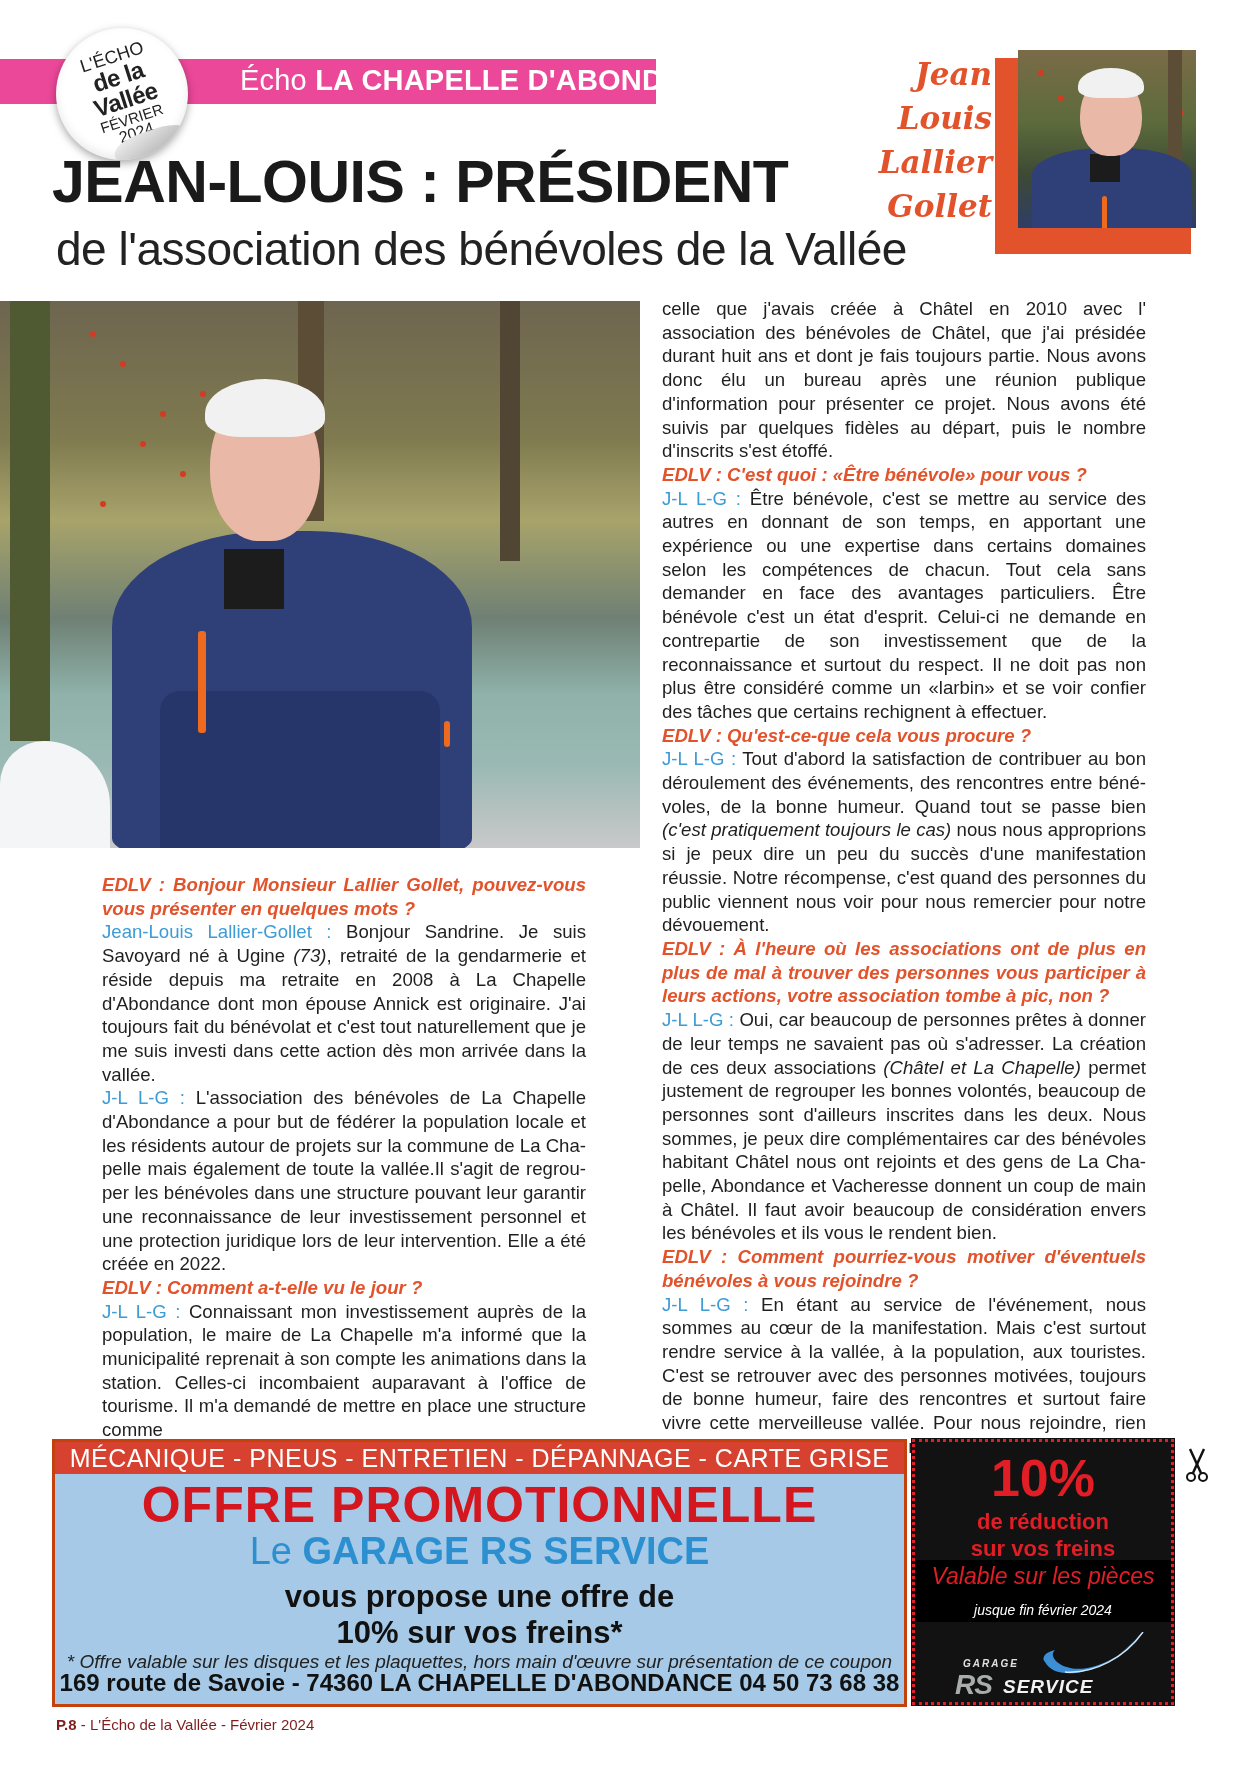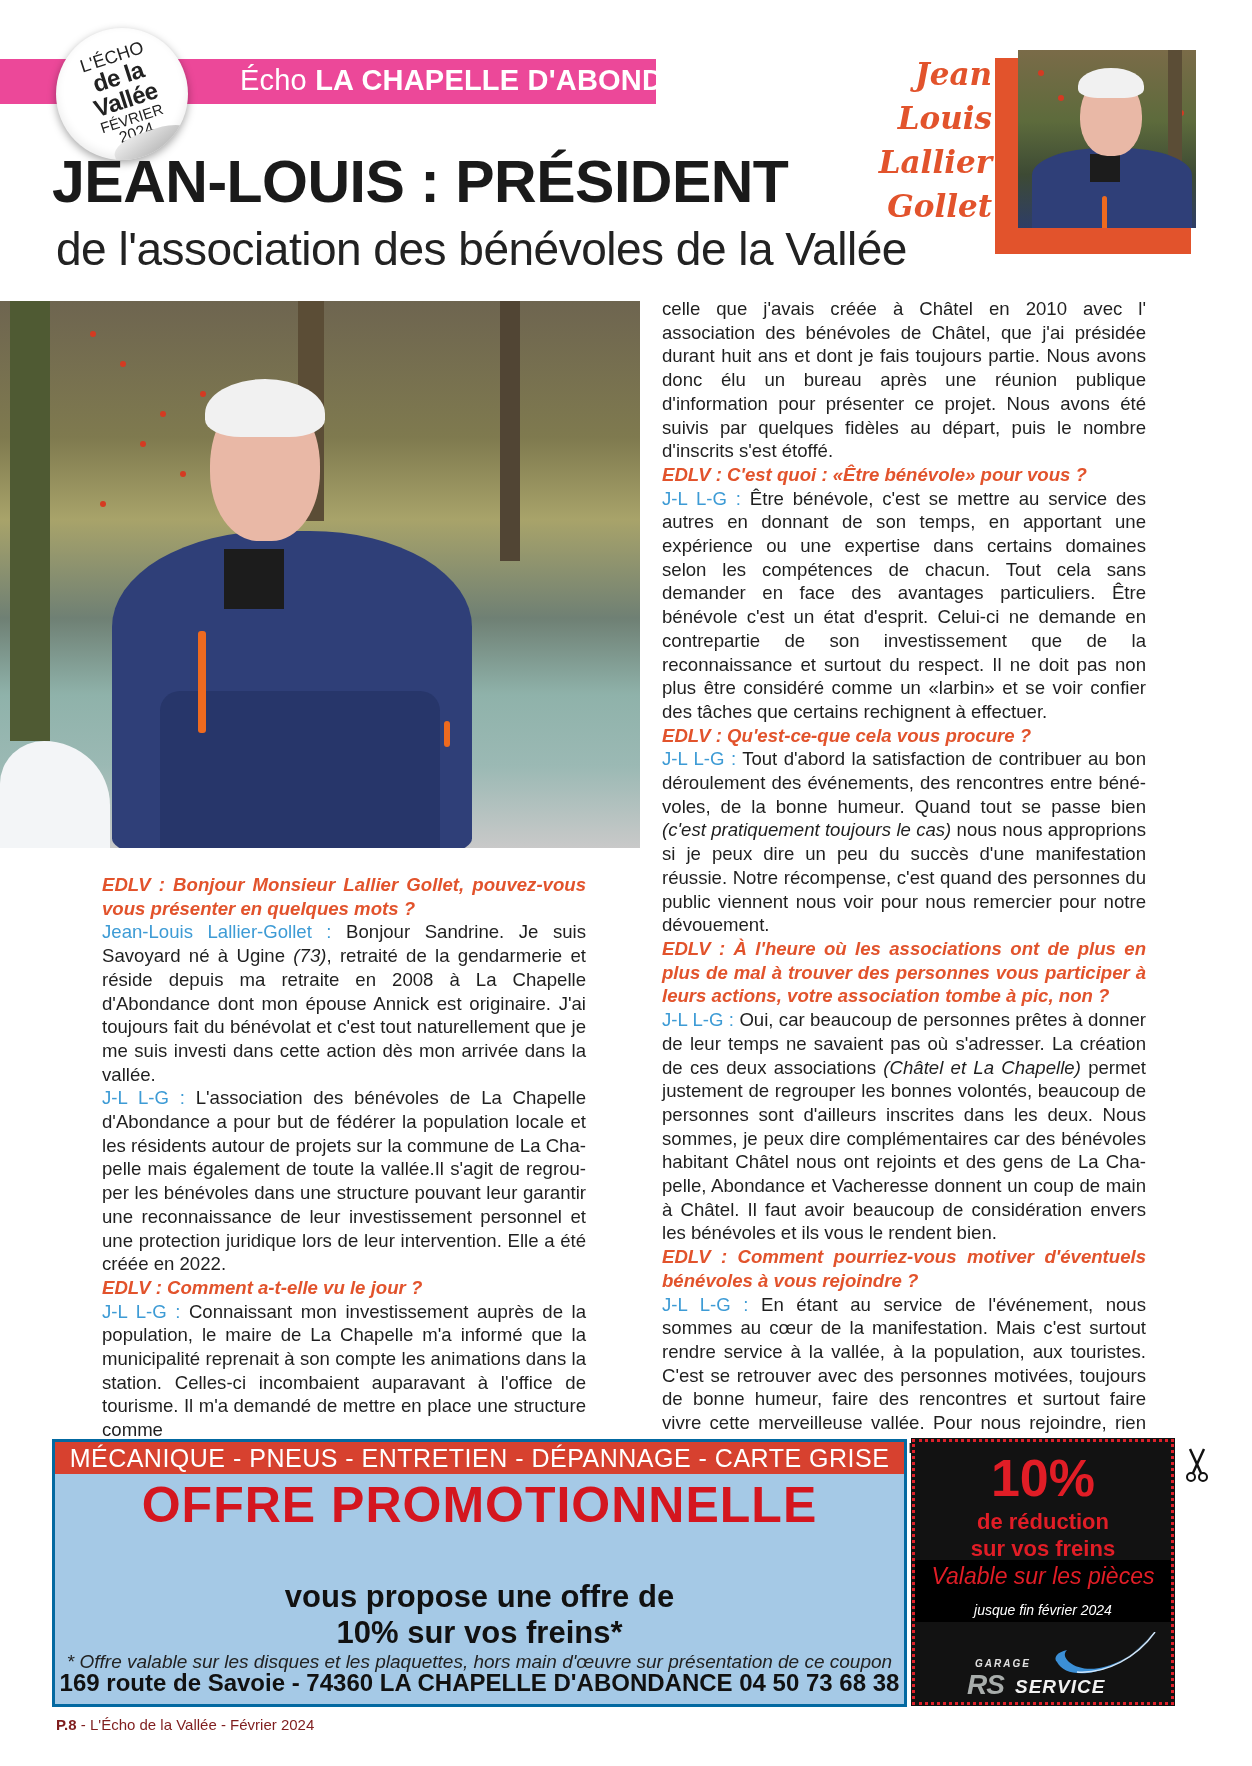--- a/index.html
+++ b/index.html
@@ -56,36 +56,36 @@
   .col-left { left: 102px; top: 873px; width: 484px; }
   .col-right { left: 662px; top: 297px; width: 484px; }
   .col p { margin: 0; }
   .q { color: #e2532c; font-style: italic; font-weight: 700; }
   .spk { color: #3d9bd5; }
   .it { font-style: italic; }
   .credit { font-size: 13px; font-style: italic; line-height: 20px; }
 
   
   .ad { position: absolute; left: 52px; top: 1439px; width: 1141px; height: 268px; }
-  .ad-left { position: absolute; left: 0; top: 0; width: 855px; height: 268px; border: 3px solid #0369a1; background: #a5c9e6; }
+  .ad-left { position: absolute; left: 0; top: 0; width: 855px; height: 268px; border: 3px solid #c2410c; background: #a5c9e6; }
   .ad-strip { position: absolute; left: 0; top: 0; width: 100%; height: 32px; background: #d7412f; color: #fff; font-size: 25px; text-align: center; line-height: 32px; letter-spacing: 0.5px; white-space: nowrap; }
   .ad-offer { position: absolute; left: 0; top: 34px; width: 100%; text-align: center; color: #d4161f; font-weight: 700; font-size: 50px; letter-spacing: 1px; white-space: nowrap; }
   .ad-garage { position: absolute; left: 0; top: 88px; width: 100%; text-align: center; color: #2c8fcf; font-size: 38px; white-space: nowrap; }
   .ad-garage b { font-weight: 700; }
   .ad-propose { position: absolute; left: 0; top: 137px; width: 100%; text-align: center; color: #111; font-size: 31px; font-weight: 700; line-height: 36px; }
   .ad-note { position: absolute; left: 0; top: 209px; width: 100%; text-align: center; font-style: italic; font-size: 19px; color: #222; white-space: nowrap; }
   .ad-address { position: absolute; left: 0; top: 227px; width: 100%; text-align: center; font-weight: 700; font-size: 24px; color: #111; white-space: nowrap; }
 
   .ad-right { position: absolute; left: 860px; top: 0; width: 262px; height: 266px; background: #121212;
     border: 3px dotted #e0202a; outline: 1px solid #111; }
   .ad-pct { position: absolute; left: 0; top: 6px; width: 100%; text-align: center; color: #e11d26; font-weight: 700; font-size: 52px; }
   .ad-red { position: absolute; left: 0; top: 66px; width: 100%; text-align: center; color: #e11d26; font-weight: 700; font-size: 22px; line-height: 27px; }
   .ad-valid { position: absolute; left: 0; top: 118px; width: 100%; height: 38px; background: #000; text-align: center; color: #e11d26; font-style: italic; font-size: 23px; line-height: 32px; }
   .ad-until { position: absolute; left: 0; top: 156px; width: 100%; height: 24px; background: #000; text-align: center; color: #fff; font-style: italic; font-size: 14px; line-height: 24px; }
-  .ad-logo { position: absolute; left: 40px; top: 190px; width: 190px; height: 66px; margin-left: 12px; }
+  .ad-logo { position: absolute; left: 40px; top: 190px; width: 190px; height: 66px; }
   .ad-logo .garage-word { position: absolute; left: 8px; top: 26px; font-size: 10px; font-style: italic; font-weight: 700; color: #e0e0e0; letter-spacing: 2px; }
   .ad-logo .rs-word { position: absolute; left: 0; top: 37px; font-size: 28px; font-style: italic; font-weight: 700; color: #a8adab; letter-spacing: -1px; }
   .ad-logo .service-word { position: absolute; left: 48px; top: 44px; font-size: 19px; font-style: italic; font-weight: 700; color: #f2f2f2; letter-spacing: 1px; }
   .ad-logo .swoosh { position: absolute; left: 80px; top: 0; width: 110px; height: 50px; }
 
   .scissors { position: absolute; left: 1186px; top: 1447px; width: 22px; height: 36px; }
 
   .footer { position: absolute; left: 56px; top: 1716px; font-size: 15px; color: #7f1d1d; white-space: nowrap; }
   .footer b { font-weight: 700; }
 </style>
@@ -172,20 +172,21 @@
   <p><span class="spk">J-L L-G : </span><span>Oui, car beaucoup de personnes prêtes à donner de leur temps ne savaient pas où s'adresser. La création de ces deux associations </span><span class="it">(Châtel et La Chapelle)</span><span> permet justement de regrouper les bonnes volontés, beaucoup de personnes sont d'ailleurs inscrites dans les deux. Nous sommes, je peux dire complémentaires car des bénévoles habitant Châtel nous ont rejoints et des gens de La Cha­pelle, Abondance et Vacheresse donnent un coup de main à Châtel. Il faut avoir beaucoup de considération envers les bénévoles et ils vous le rendent bien.</span></p>
   <p class="q">EDLV : Comment pourriez-vous motiver d'éventuels bénévoles à vous rejoindre ?</p>
   <p><span class="spk">J-L L-G : </span><span>En étant au service de l'événement, nous sommes au cœur de la manifestation. Mais c'est surtout rendre service à la vallée, à la population, aux touristes. C'est se retrouver avec des personnes motivées, toujours de bonne humeur, faire des rencontres et surtout faire vivre cette merveilleuse vallée. Pour nous rejoindre, rien de plus simple, il suffit de m'envoyer un mail : lallier-gollet.jl@wanadoo.fr</span></p>
   <p class="credit">(Sandrine.Corbier/EDLV)</p>
 </div>
 
 <div class="ad">
   <div class="ad-left">
     <div class="ad-strip">MÉCANIQUE - PNEUS - ENTRETIEN - DÉPANNAGE - CARTE GRISE</div>
     <div class="ad-offer">OFFRE PROMOTIONNELLE</div>
+    <div class="ad-garage"><span>Le</span> <b>GARAGE RS SERVICE</b></div>
     <div class="ad-propose">
       <div>vous propose une offre de</div>
       <div>10% sur vos freins*</div>
     </div>
     <div class="ad-note">* Offre valable sur les disques et les plaquettes, hors main d'œuvre sur présentation de ce coupon</div>
     <div class="ad-address">169 route de Savoie - 74360 LA CHAPELLE D'ABONDANCE 04 50 73 68 38</div>
   </div>
 
   <div class="ad-right">
     <div class="ad-pct">10%</div>

